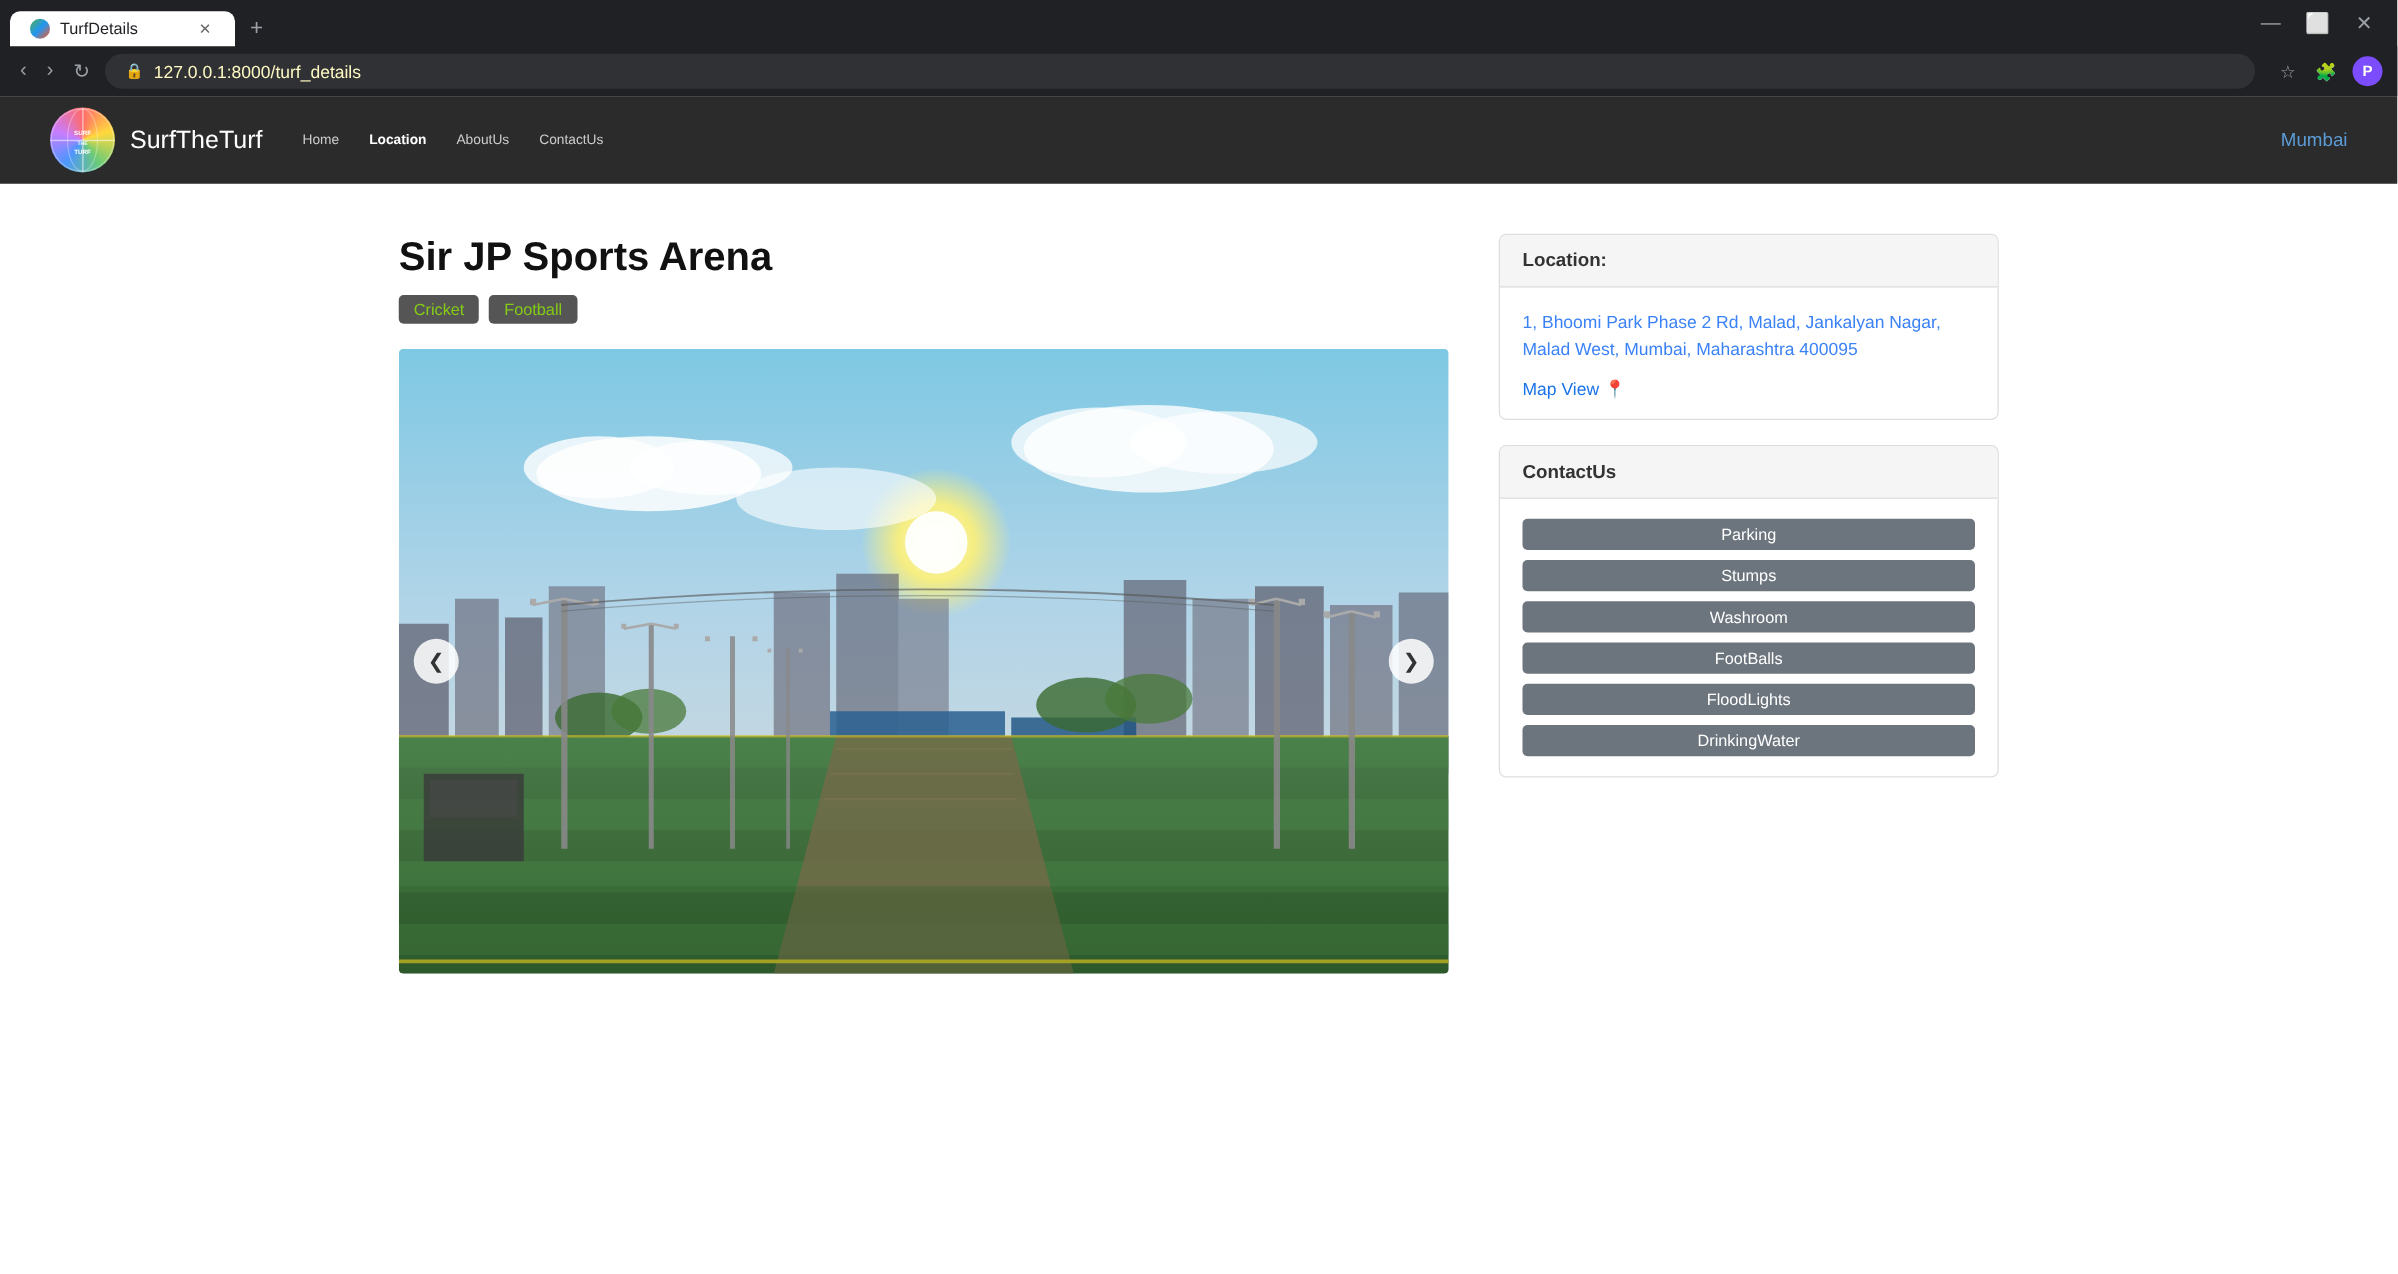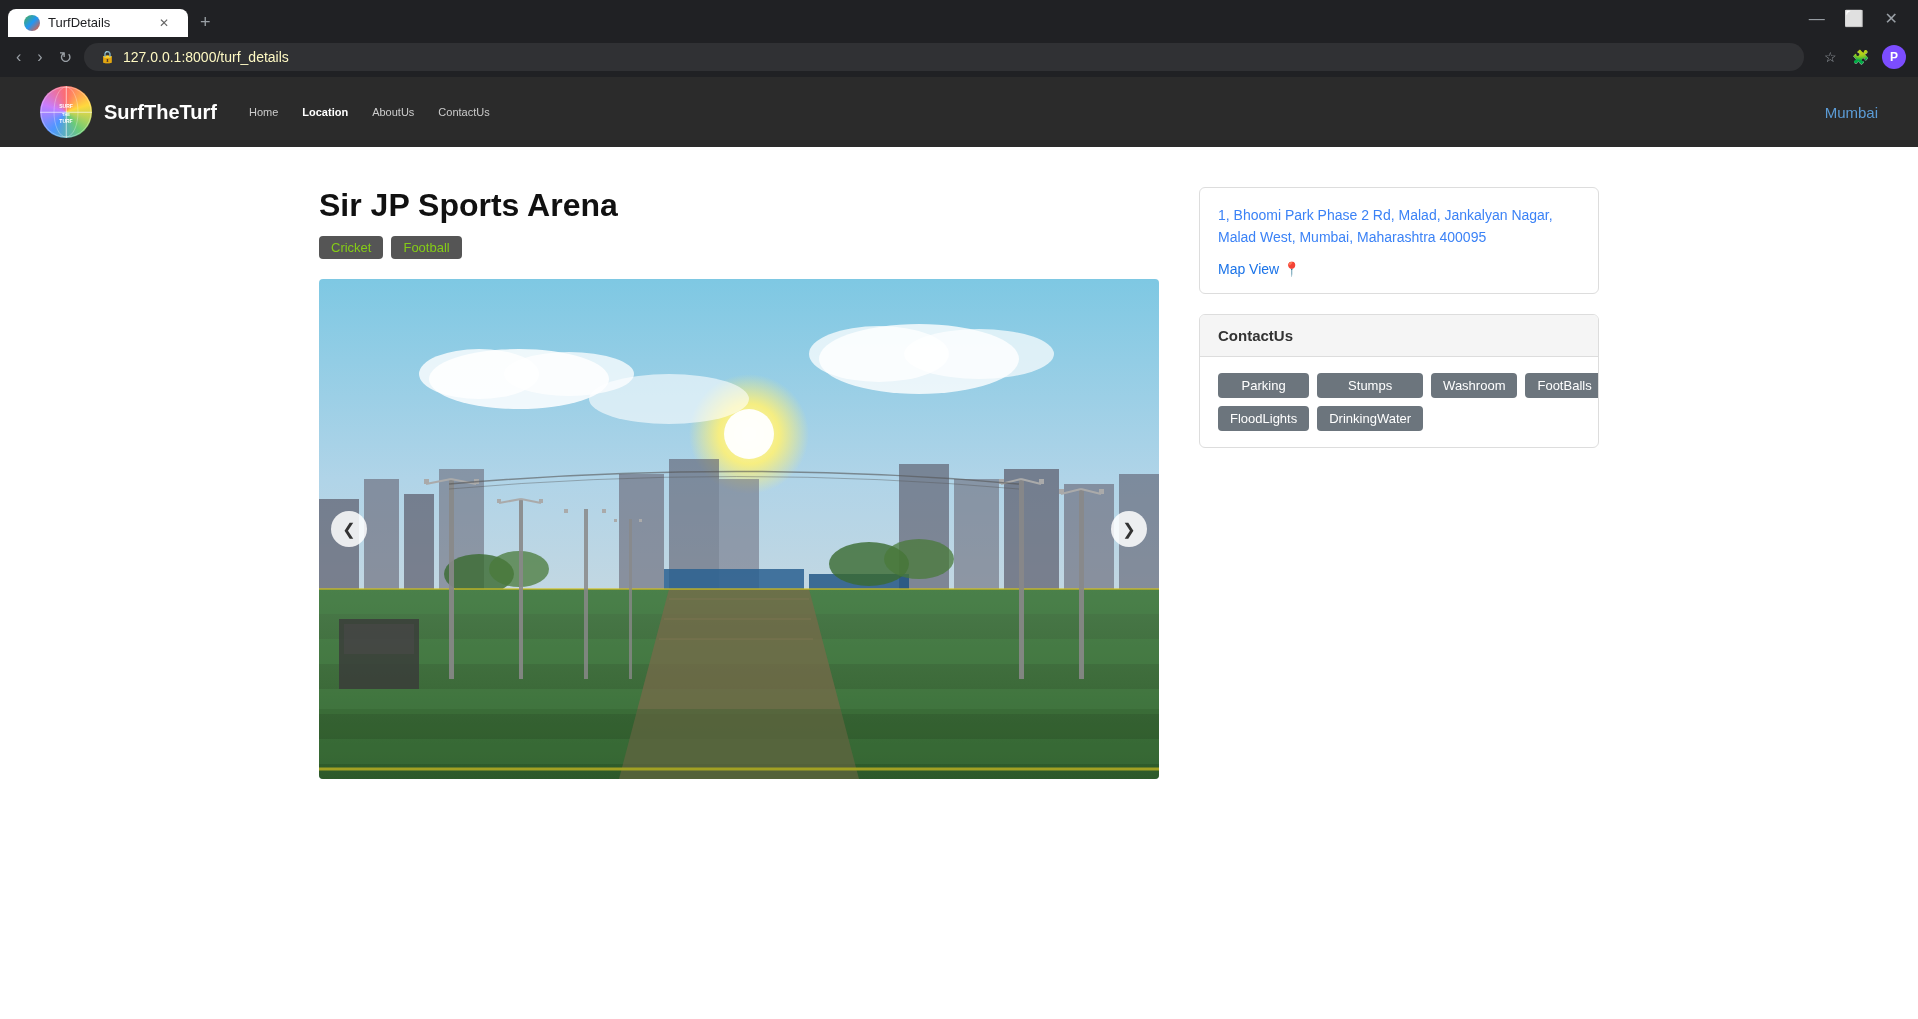--- a/index.html
+++ b/index.html
@@ -160,21 +160,21 @@
       content: '';
       position: absolute;
       left: 50%;
       top: 0; bottom: 0;
       width: 1px;
       background: rgba(255,255,255,0.4);
     }
     .site-title {
       color: white;
       font-size: 20px;
-      font-weight: 700;
+      font-weight: 400;
     }
     .nav-links {
       display: flex;
       align-items: center;
       gap: 24px;
     }
     .nav-link {
       color: #ccc;
       text-decoration: none;
       font-size: 11px;
@@ -299,21 +299,21 @@
       gap: 4px;
     }
     .map-pin-icon {
       color: #1a73e8;
       font-size: 14px;
     }
 
     
     .amenities-grid {
       display: grid;
-      grid-template-columns: 1fr 1fr 1fr 1fr;
+      grid-template-columns: 1fr;
       gap: 8px;
       padding: 16px 18px;
     }
     .amenity-badge {
       background: #6c757d;
       color: white;
       padding: 5px 12px;
       border-radius: 4px;
       font-size: 13px;
       text-align: center;
@@ -514,20 +514,21 @@
       </button>
       <button class="carousel-btn carousel-btn-next">
         <span>❯</span>
       </button>
     </div>
   </div>
 
   <div class="right-section">
 
     <div class="info-card">
+      <div class="info-card-header">Location:</div>
       <div class="info-card-body">
         <p class="address-text-content">1, Bhoomi Park Phase 2 Rd, Malad, Jankalyan Nagar, Malad West, Mumbai, Maharashtra 400095</p>
         <a class="map-link">
           <span>Map View</span>
           <span class="map-pin-icon">📍</span>
         </a>
       </div>
     </div>
 
     <div class="info-card">

